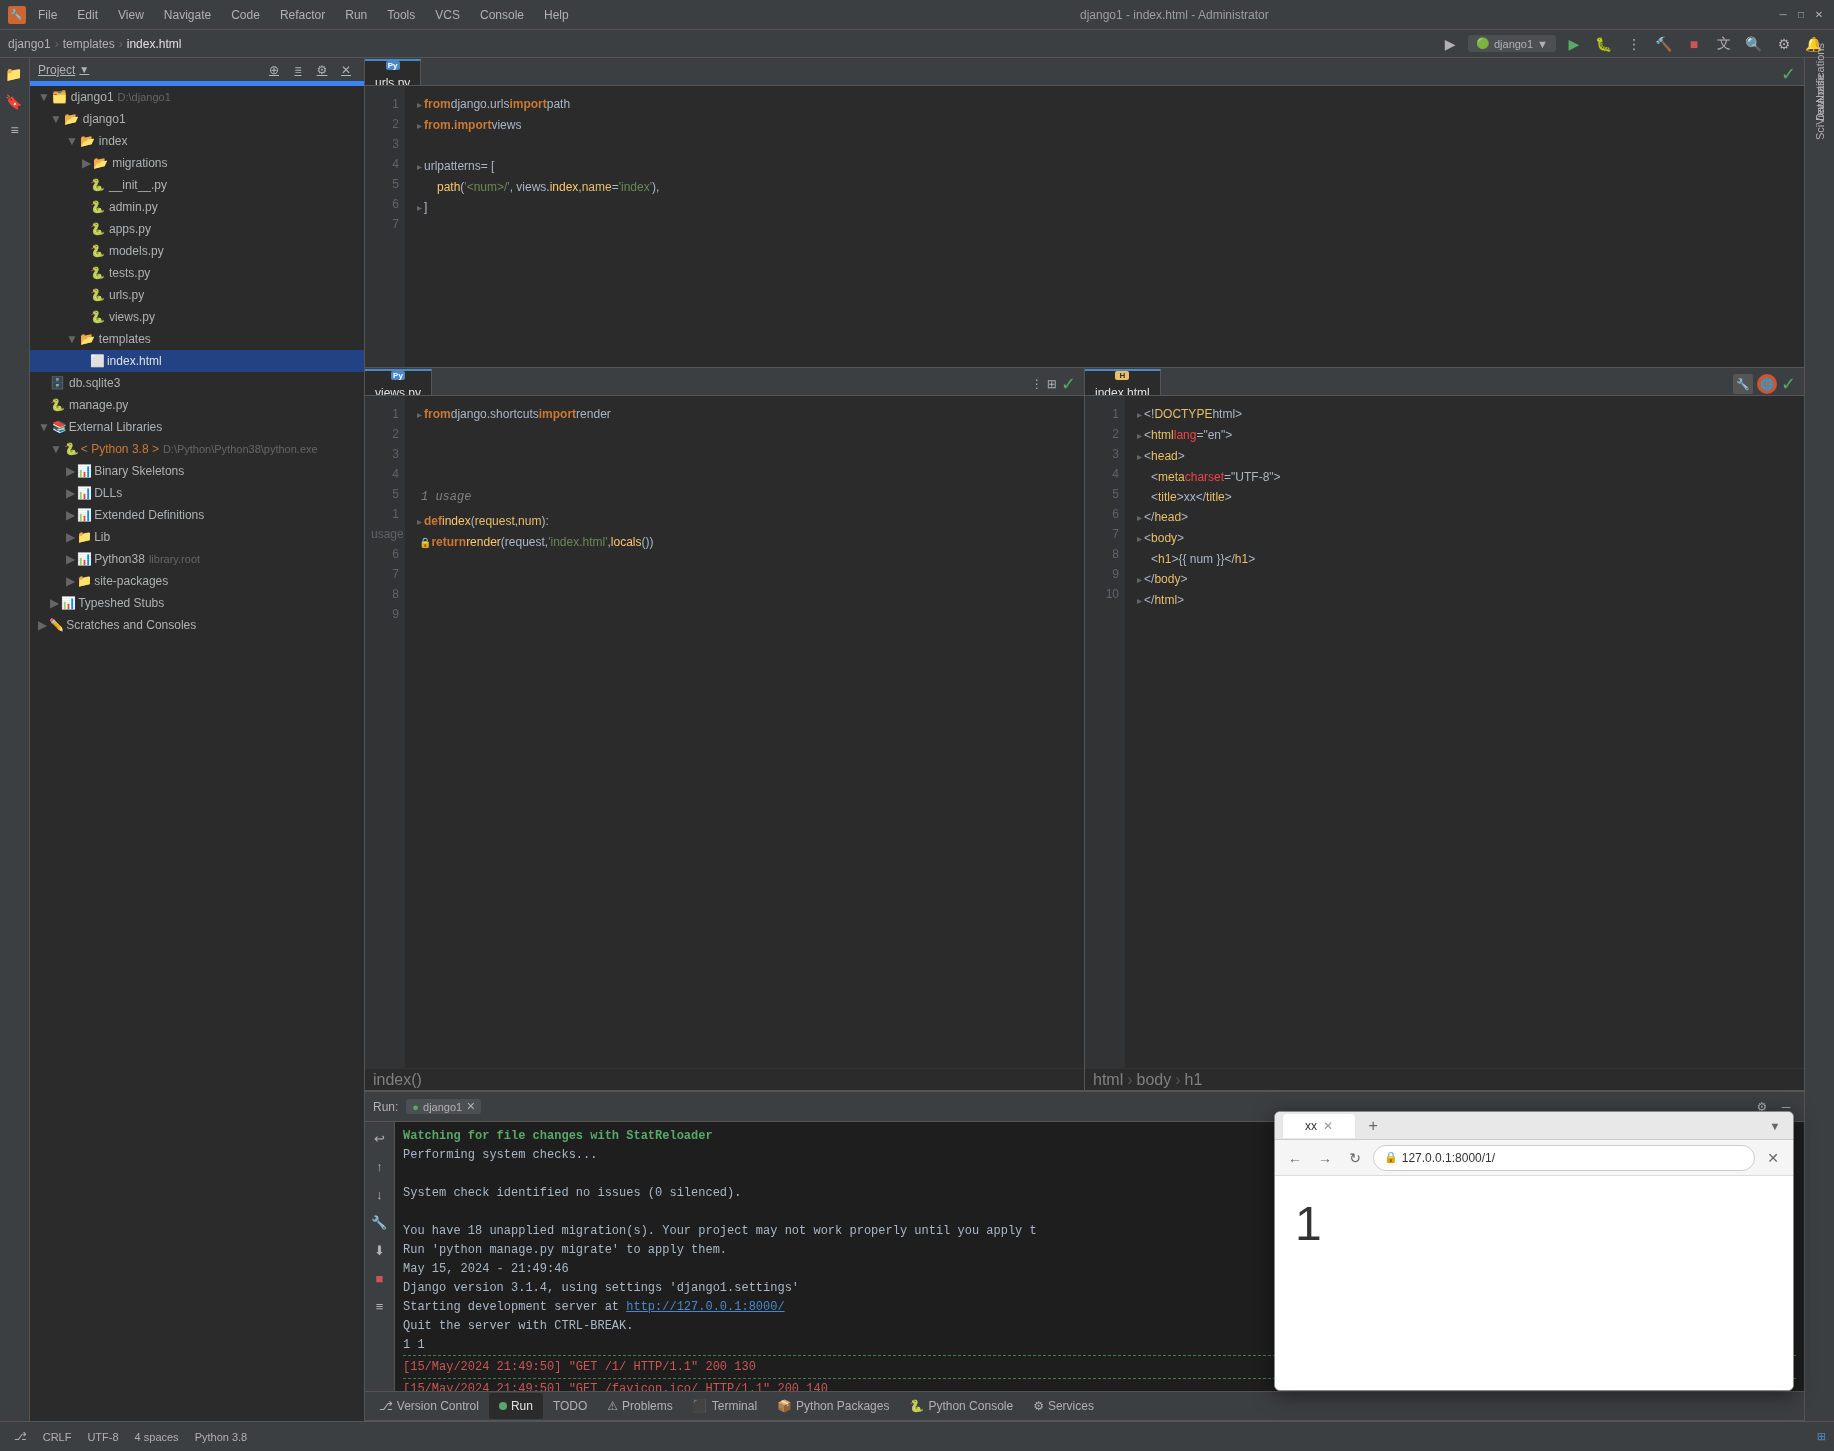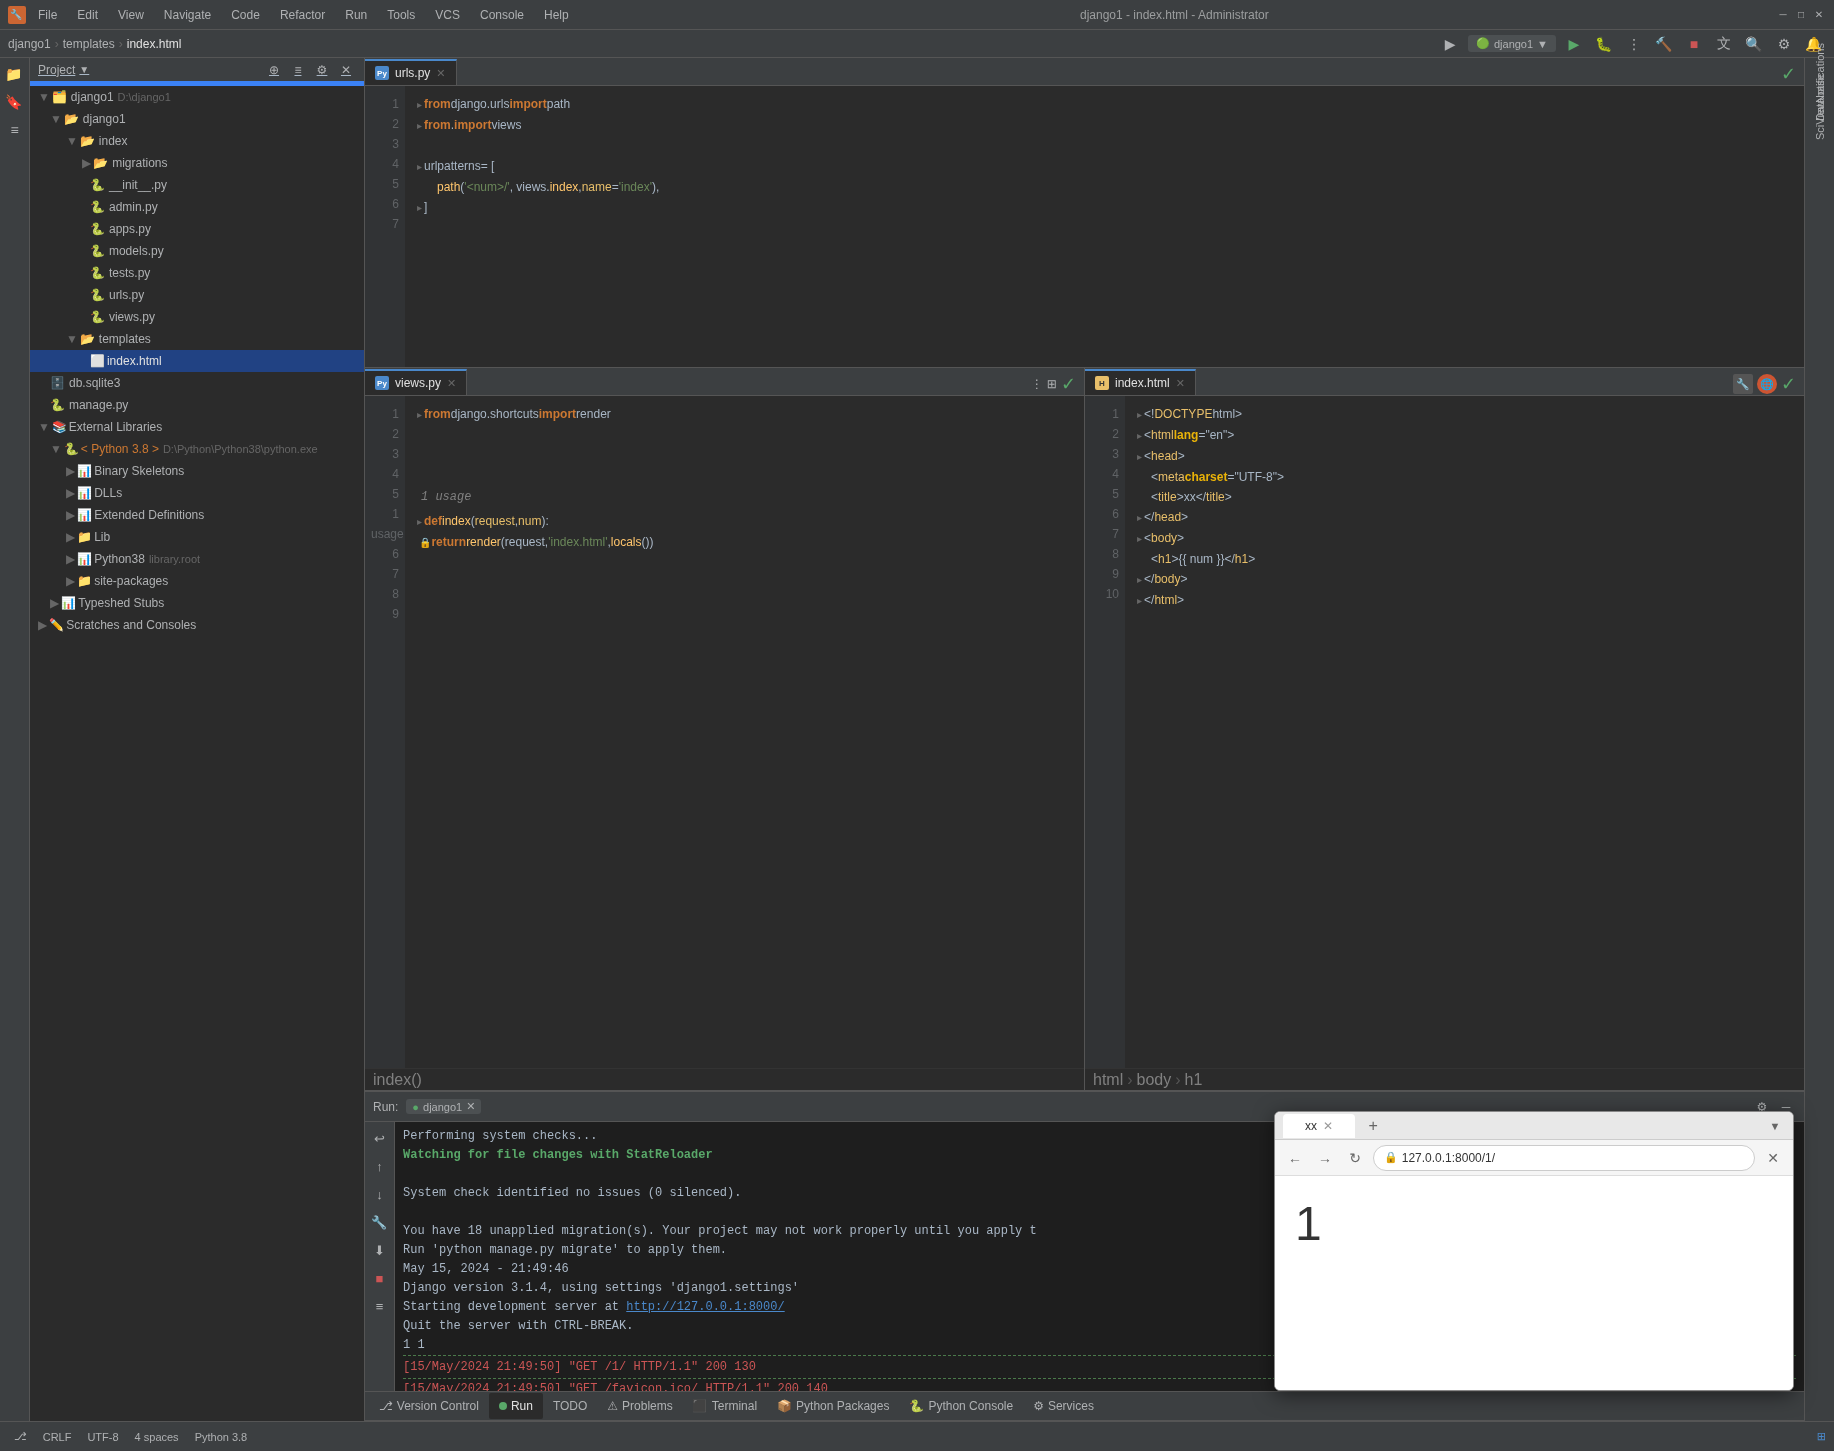--- a/index.html
+++ b/index.html
@@ -47,37 +47,37 @@
     .tree-item .path-label { color: #666; font-size: 11px; margin-left: 4px; }
     .tree-folder-icon { color: #e8bf6a; }
     .tree-python-icon { color: #4a88ca; }
 
     
     #editor-area { flex: 1; display: flex; flex-direction: column; background: #2b2b2b; min-width: 0; }
 
     
     .tab-bar { height: 28px; background: #3c3f41; display: flex; align-items: flex-end; border-bottom: 1px solid #555; overflow: hidden; }
     .tab { height: 26px; display: flex; align-items: center; padding: 0 10px; font-size: 12px; color: #afb1b3; cursor: pointer; border-right: 1px solid #555; white-space: nowrap; gap: 6px; background: #3c3f41; }
-    .tab.active { background: #2b2b2b; color: #e0e0e0; border-top: 2px solid #4a88ca; }
+    .tab.active { background: #2b2b2b; color: #e0e0e0; border-top: 2px solid #4a88ca; flex-direction: column; }
     .tab .close-btn { font-size: 11px; color: #666; cursor: pointer; }
     .tab-icon { width: 14px; height: 14px; background: #4a88ca; border-radius: 2px; display: inline-flex; align-items: center; justify-content: center; font-size: 8px; color: white; font-weight: bold; }
     .line-numbers { width: 40px; background: #313335; color: #606366; text-align: right; padding: 8px 6px; font-size: 12px; line-height: 20px; user-select: none; }
     .code-content { flex: 1; padding: 8px 12px; overflow: auto; line-height: 20px; }
     .code-content::-webkit-scrollbar { width: 6px; height: 6px; }
     .code-content::-webkit-scrollbar-thumb { background: #555; }
 
     
     .kw { color: #cc7832; font-weight: bold; }
     .fn { color: #ffc66d; }
     .str { color: #6a8759; }
     .cm { color: #808080; font-style: italic; }
     .var { color: #a9b7c6; }
     .param { color: #e8bf6a; }
     .tag { color: #e8bf6a; }
-    .attr { color: #eab308; font-weight: bold; }
+    .attr { color: #ef4444; }
     .fold-icon { color: #666; font-size: 10px; cursor: pointer; margin-right: 2px; }
 
     
     #split-editor { display: flex; flex: 1; overflow: hidden; }
     #left-editor { flex: 1; display: flex; flex-direction: column; border-right: 1px solid #555; min-width: 0; }
     #right-editor { flex: 1; display: flex; flex-direction: column; min-width: 0; }
 
     
     #top-editor-area { height: 310px; display: flex; flex-direction: column; border-bottom: 1px solid #555; }
 
@@ -627,22 +627,22 @@
         <div id="run-sidebar">
           <div class="run-btn" title="Rerun">↩</div>
           <div class="run-btn">↑</div>
           <div class="run-btn">↓</div>
           <div class="run-btn">🔧</div>
           <div class="run-btn">⬇</div>
           <div class="run-btn red">■</div>
           <div class="run-btn">≡</div>
         </div>
         <div id="run-output">
+          <div class="run-line run-highlight">Watching for file changes with StatReloader</div>
           <div class="run-line">Performing system checks...</div>
-          <div class="run-line run-highlight">Watching for file changes with StatReloader</div>
           <div class="run-line">&nbsp;</div>
           <div class="run-line">System check identified no issues (0 silenced).</div>
           <div class="run-line">&nbsp;</div>
           <div class="run-line">You have 18 unapplied migration(s). Your project may not work properly until you apply t</div>
           <div class="run-line">Run 'python manage.py migrate' to apply them.</div>
           <div class="run-line">May 15, 2024 - 21:49:46</div>
           <div class="run-line">Django version 3.1.4, using settings 'django1.settings'</div>
           <div class="run-line">Starting development server at <span class="run-link">http://127.0.0.1:8000/</span></div>
           <div class="run-line">Quit the server with CTRL-BREAK.</div>
           <div class="run-line">1 1</div>

